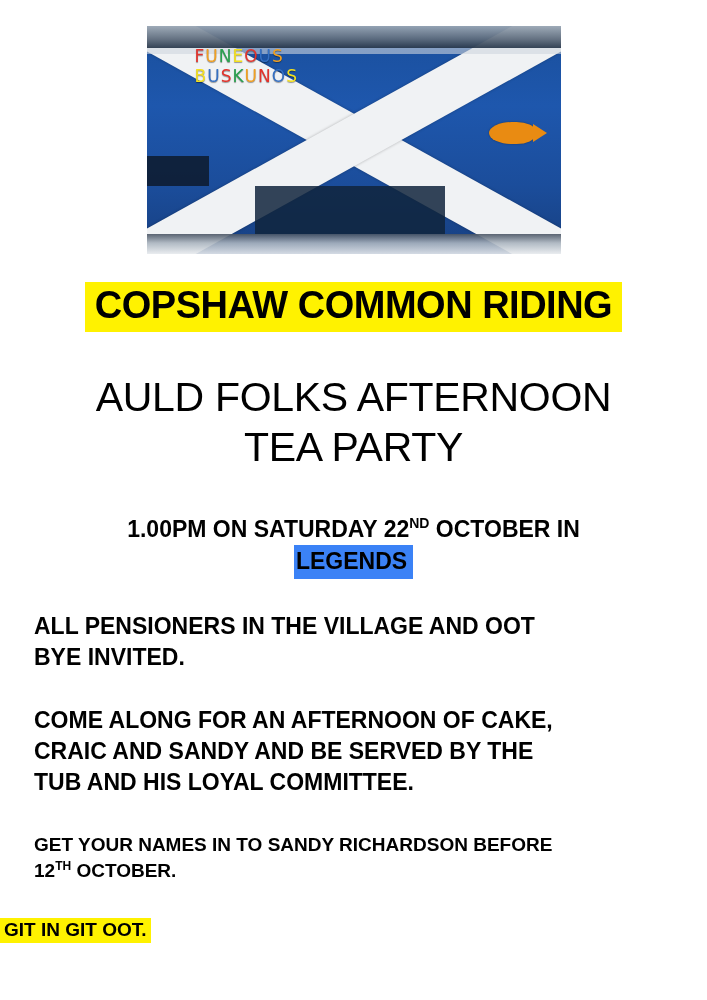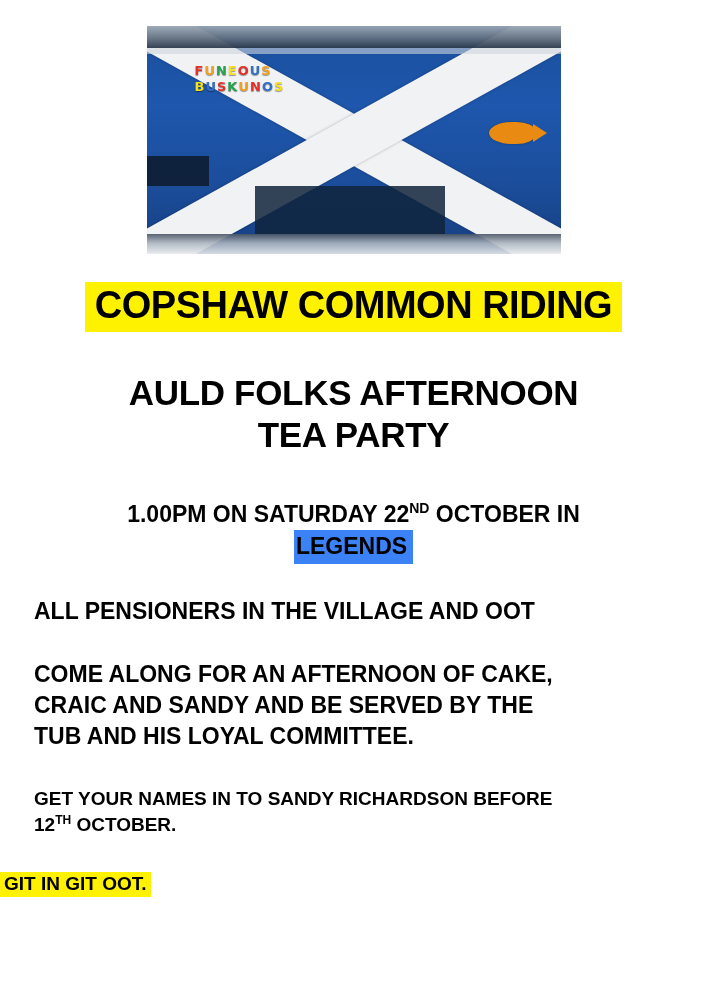--- a/index.html
+++ b/index.html
@@ -82,26 +82,26 @@
     position: absolute;
     left: 108px; bottom: 20px;
     width: 190px; height: 48px;
     background: #10243c;
     opacity: .85;
   }
   
   .banner-letters {
     position: absolute;
     left: 48px;
-    top: 38px;
+    top: 22px;
     width: 180px;
     line-height: 1.0;
     font-family: "DejaVu Sans", sans-serif;
-    font-weight: bold;
-    font-size: 13px;
+    font-weight: normal;
+    font-size: 17px;
     letter-spacing: 1px;
     text-shadow: 0 1px 1px rgba(0,0,0,.4);
   }
   .banner-letters span { display: inline-block; }
   .banner-row2 { margin-top: 3px; }
   .fish {
     position: absolute;
     right: 26px;
     top: 96px;
     width: 46px;
@@ -138,22 +138,22 @@
     background: #fff200;
     font-size: 38px;
     font-weight: bold;
     letter-spacing: -0.5px;
     padding: 3px 10px 5px 10px;
     line-height: 1.1;
   }
 
   .subtitle {
     text-align: center;
-    font-size: 35px;
-    font-weight: bold;
+    font-size: 41px;
+    font-weight: normal;
     line-height: 1.22;
     margin: 40px 40px 0 40px;
     letter-spacing: -0.3px;
   }
 
   .when {
     text-align: center;
     font-size: 23px;
     font-weight: bold;
     margin-top: 42px;
@@ -233,20 +233,21 @@
     <div>
       <span>1.00PM ON SATURDAY 22</span><sup>ND</sup><span> OCTOBER IN</span>
     </div>
     <div>
       <span class="venue">LEGENDS</span>
     </div>
   </div>
 
   <div class="para">
     <div>ALL PENSIONERS IN THE VILLAGE AND OOT</div>
+    <div>BYE INVITED.</div>
   </div>
 
   <div class="para">
     <div>COME ALONG FOR AN AFTERNOON OF CAKE,</div>
     <div>CRAIC AND SANDY AND BE SERVED BY THE</div>
     <div>TUB AND HIS LOYAL COMMITTEE.</div>
   </div>
 
   <div class="para small">
     <div>GET YOUR NAMES IN TO SANDY RICHARDSON BEFORE</div>

